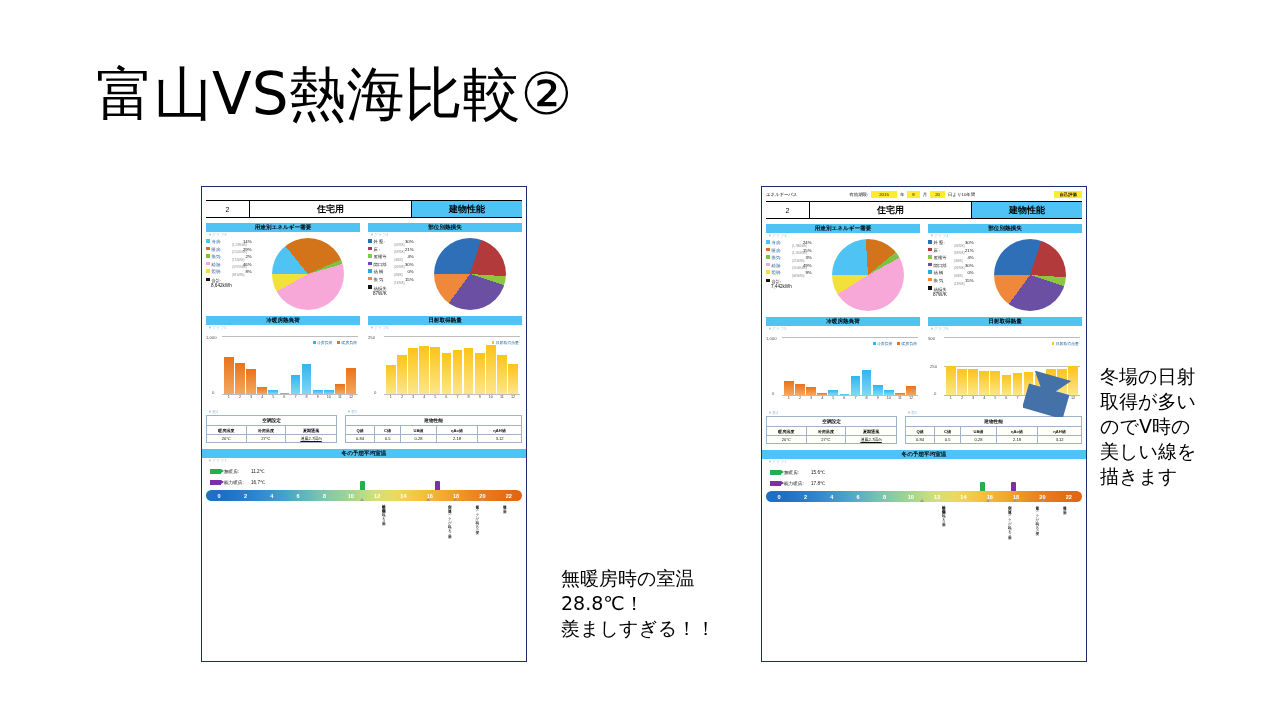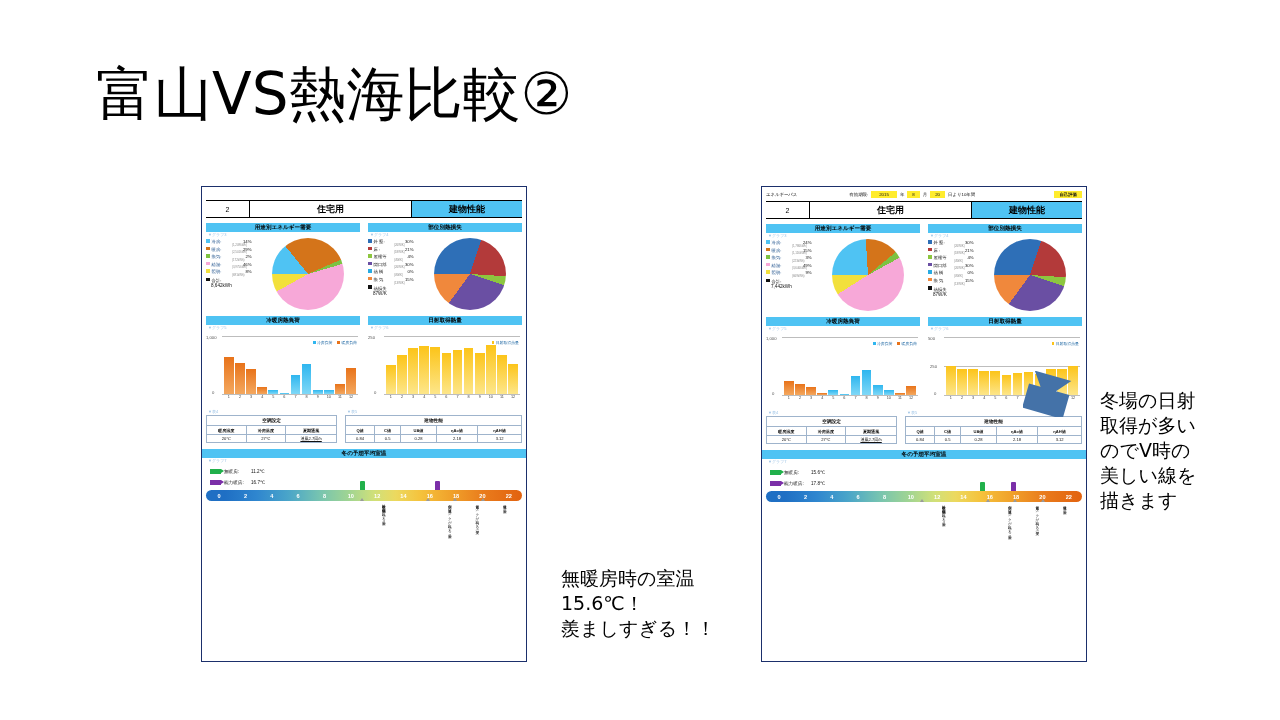--- a/index.html
+++ b/index.html
@@ -150,21 +150,21 @@
   .risk .tri {
     position:absolute; left:0; top:-4px;
     border-left:2.2px solid transparent; border-right:2.2px solid transparent;
     border-bottom:3.4px solid #9a9a9a; writing-mode:horizontal-tb;
   }
 
   
   .callout { position:absolute; color:#000; font-size:19px; line-height:25px;
              font-family:"DejaVu Sans","Liberation Sans",sans-serif; white-space:pre; }
   #callout-left  { left:561px; top:566px; }
-  #callout-right { left:1100px; top:364px;margin-top:24px; }
+  #callout-right { left:1100px; top:364px; }
 
   .arrow-anno { position:absolute; left:1023px; top:371px; width:56px; height:46px; }
 </style>
 </head>
 <body>
 
 <div id="slide-title">富山VS熱海比較②</div>
 
 <div id="sheet-left" class="sheet">
     <div class="grid-bg"></div>
@@ -779,21 +779,21 @@
             <div class="risk" style="left:69.57%"><span class="tri"></span>深刻な健康リスクが現れる温度</div>
             <div class="risk" style="left:78.26%"><span class="tri"></span>健康リスクが現れる温度</div>
             <div class="risk" style="left:86.96%"><span class="tri"></span>健康な温度</div>
           </div>
     </div>
       </div>
     </div>
   </div>
 
 <div id="callout-left" class="callout">無暖房時の室温
-15.6℃！
+28.8℃！
 羨ましすぎる！！</div>
 <div id="callout-right" class="callout">冬場の日射
 取得が多い
 のでV時の
 美しい線を
 描きます</div>
 
 <div class="arrow-anno">
   <svg viewBox="0 0 56 46" width="56" height="46">
     <polygon points="52,2 52,27 40,27 50,41 12,41 24,27 10,27 10,2" transform="rotate(196 28 23)" fill="#4472a8"></polygon>

